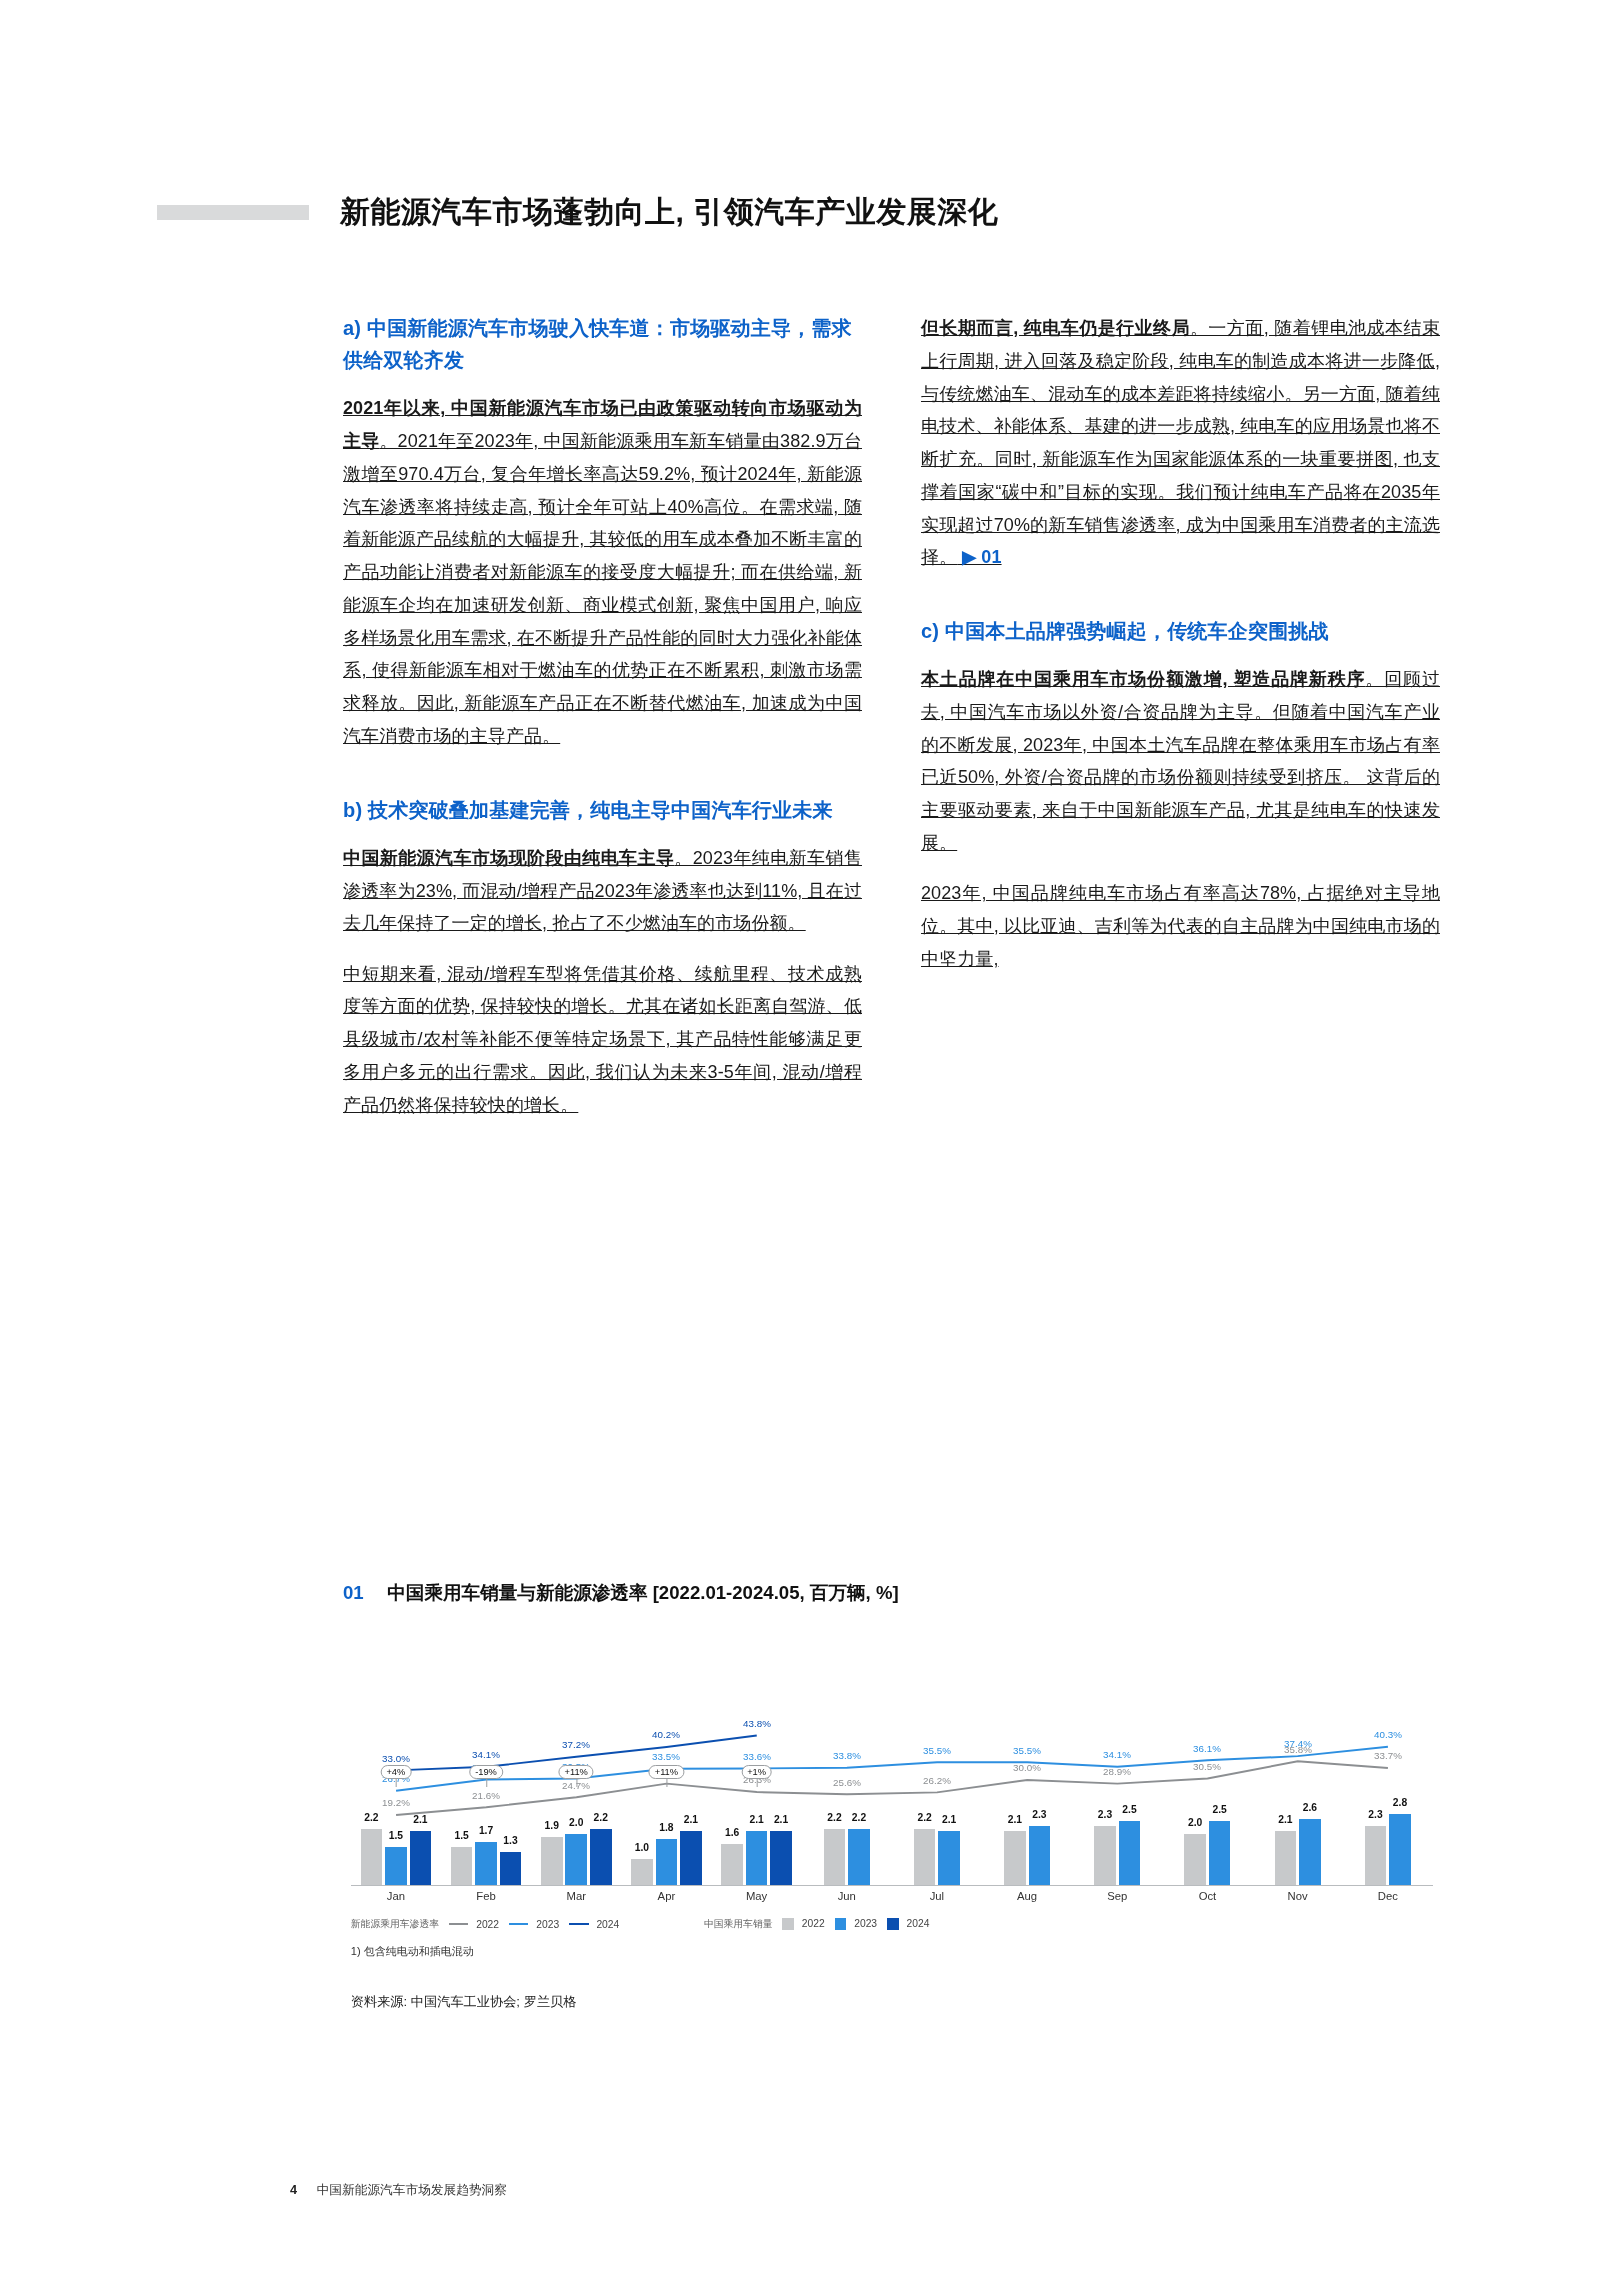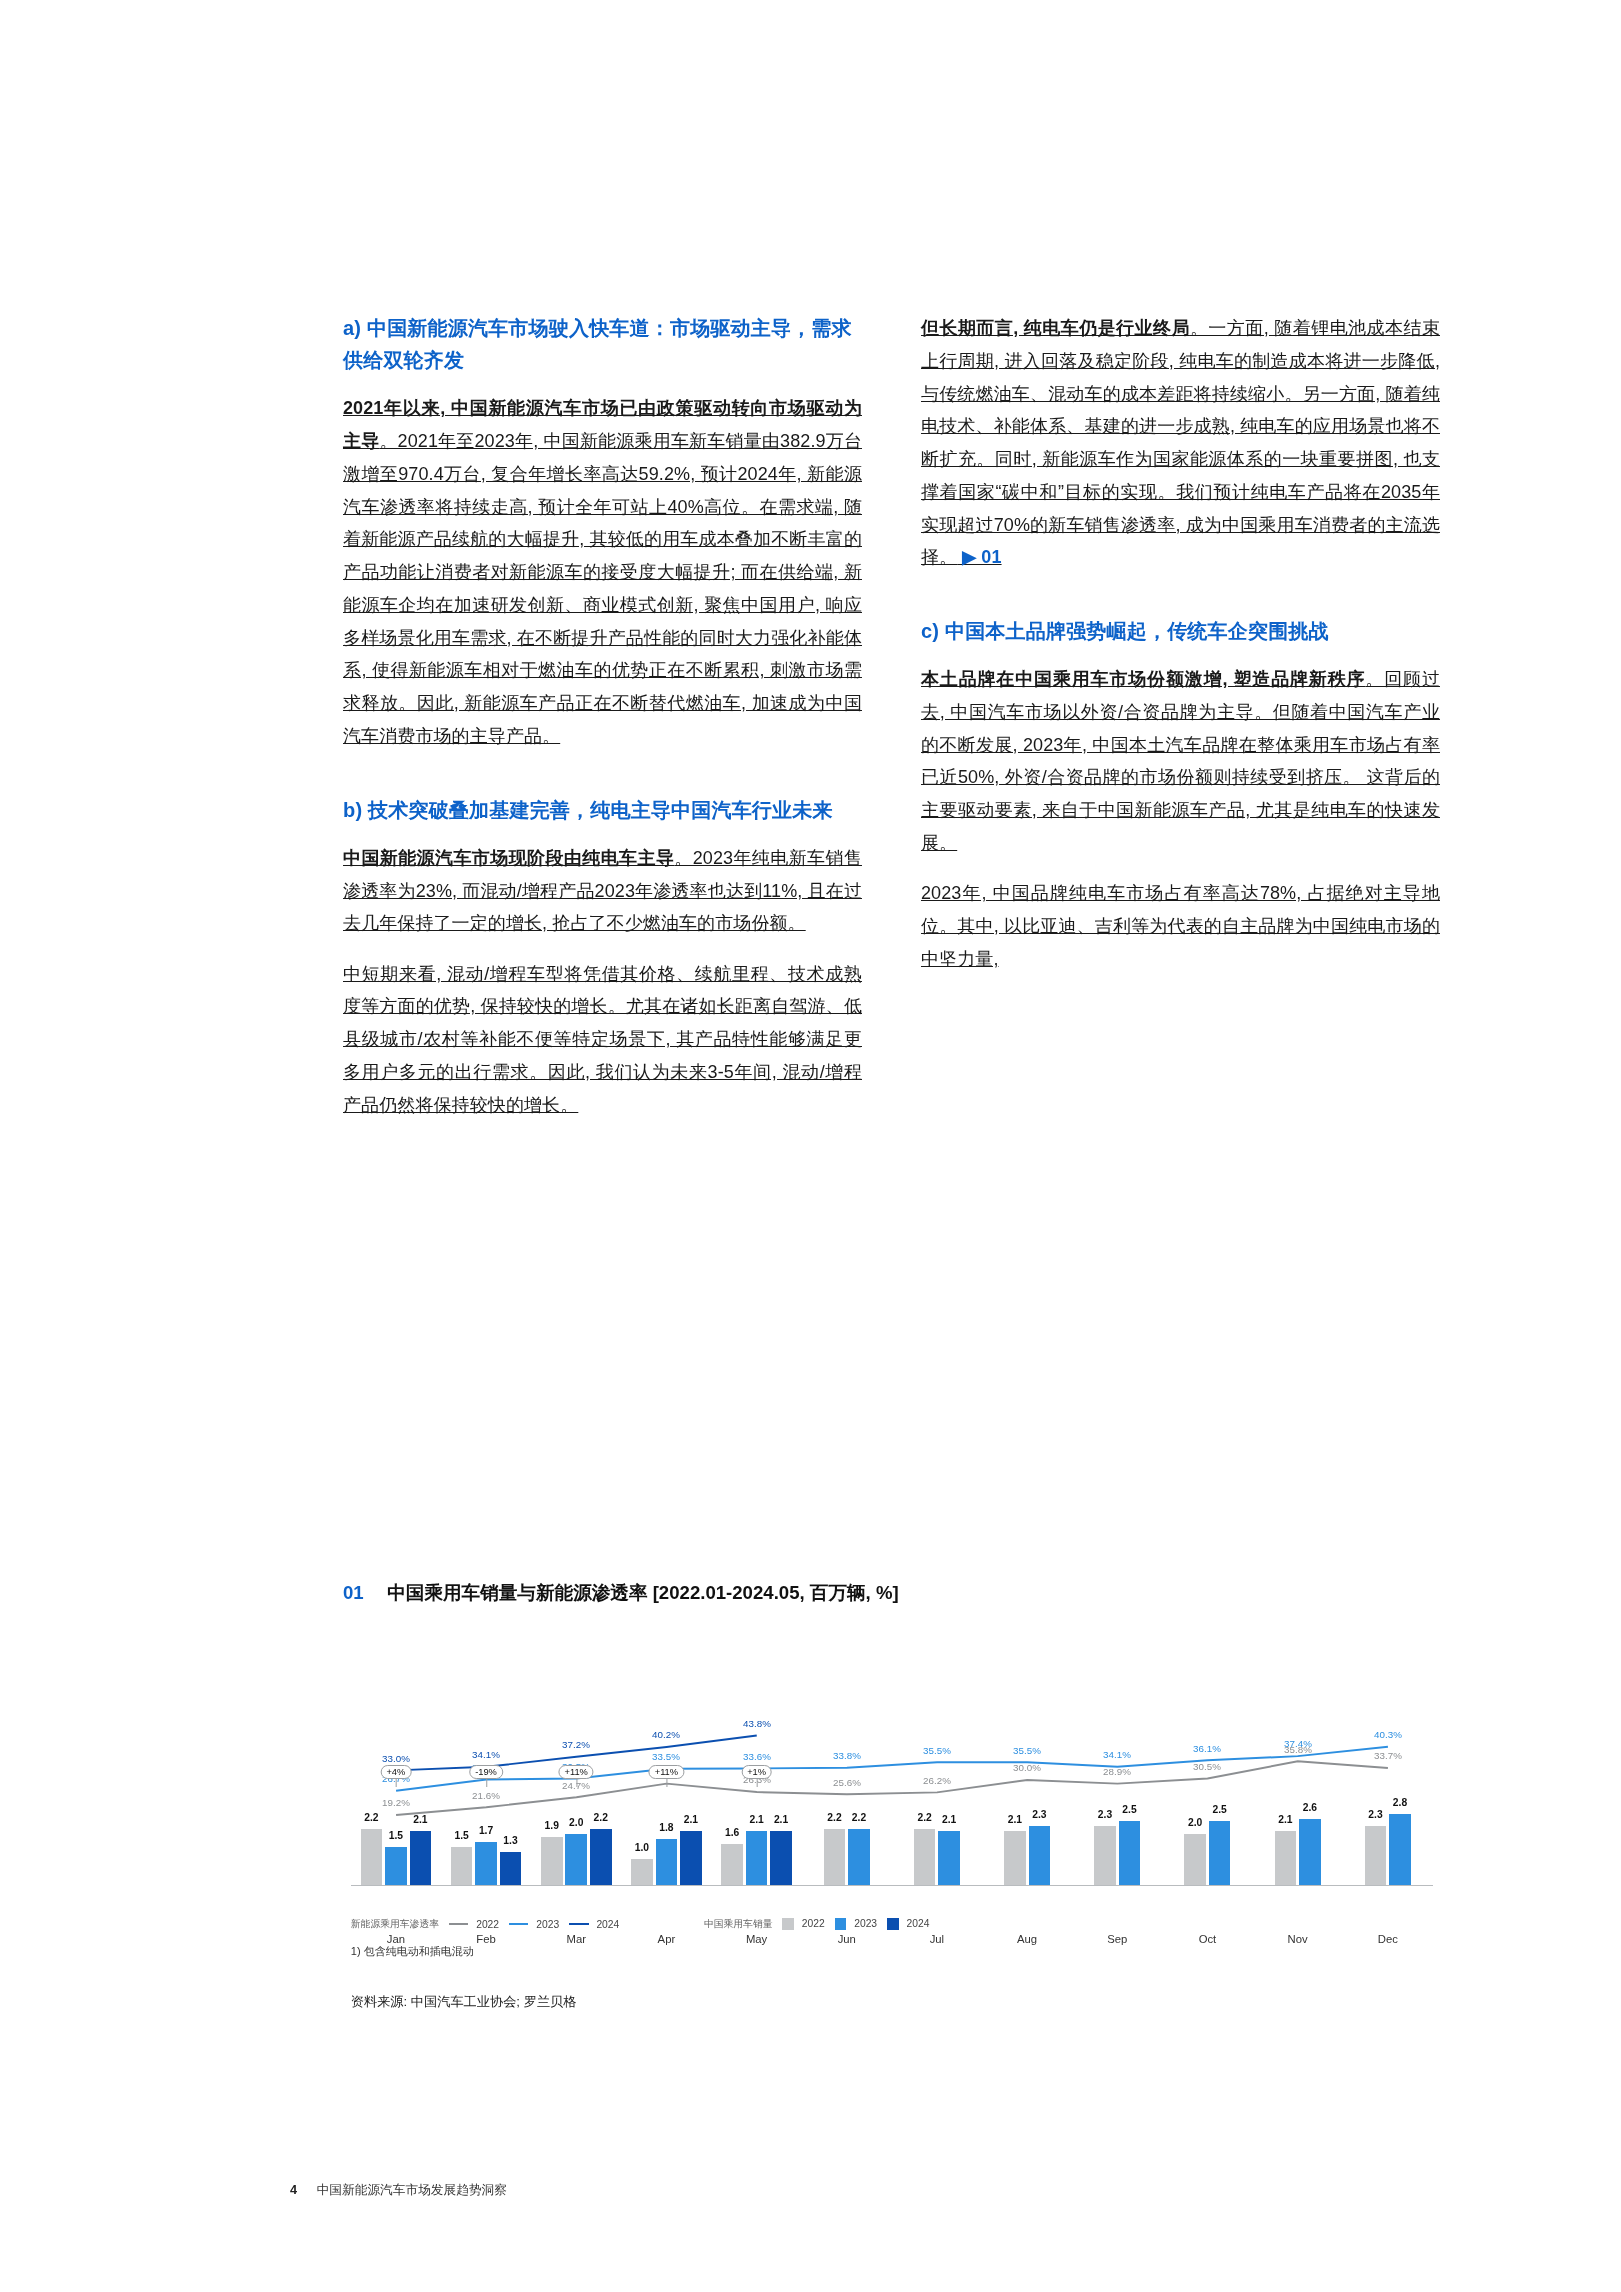--- a/index.html
+++ b/index.html
@@ -120,21 +120,20 @@
     position: absolute;
     left: 7.8px; top: 258px;
     width: 1082px;
     display: flex;
   }
   .x-labels div {
     flex: 1;
     text-align: center;
     font-size: 11.3px;
     color: #333;
-    margin-top: 43px;
   }
 
   .bars {
     position: absolute;
     left: 7.8px; top: 0;
     width: 1082px; height: 253px;
     display: flex;
   }
   .month {
     flex: 1;
@@ -243,20 +242,24 @@
     font-size: 12.7px;
     color: #333;
   }
   .footer .pno { font-weight: bold; color: #222; }
 </style>
 </head>
 <body>
 
 <div class="page">
 
+  <div class="header">
+    <div class="header-bar"></div>
+    <div class="header-title">新能源汽车市场蓬勃向上, 引领汽车产业发展深化</div>
+  </div>
 
   <div class="columns">
 
     <div class="col">
       <h3 class="sec tight">a) 中国新能源汽车市场驶入快车道：市场驱动主导，需求供给双轮齐发</h3>
       <p class="body"><b>2021年以来, 中国新能源汽车市场已由政策驱动转向市场驱动为主导</b><span>。2021年至2023年, 中国新能源乘用车新车销量由382.9万台激增至970.4万台, 复合年增长率高达59.2%, 预计2024年, 新能源汽车渗透率将持续走高, 预计全年可站上40%高位。在需求端, 随着新能源产品续航的大幅提升, 其较低的用车成本叠加不断丰富的产品功能让消费者对新能源车的接受度大幅提升; 而在供给端, 新能源车企均在加速研发创新、商业模式创新, 聚焦中国用户, 响应多样场景化用车需求, 在不断提升产品性能的同时大力强化补能体系, 使得新能源车相对于燃油车的优势正在不断累积, 刺激市场需求释放。因此, 新能源车产品正在不断替代燃油车, 加速成为中国汽车消费市场的主导产品。</span></p>
 
       <div class="spacer-24"></div>
 
       <h3 class="sec">b) 技术突破叠加基建完善，纯电主导中国汽车行业未来</h3>

